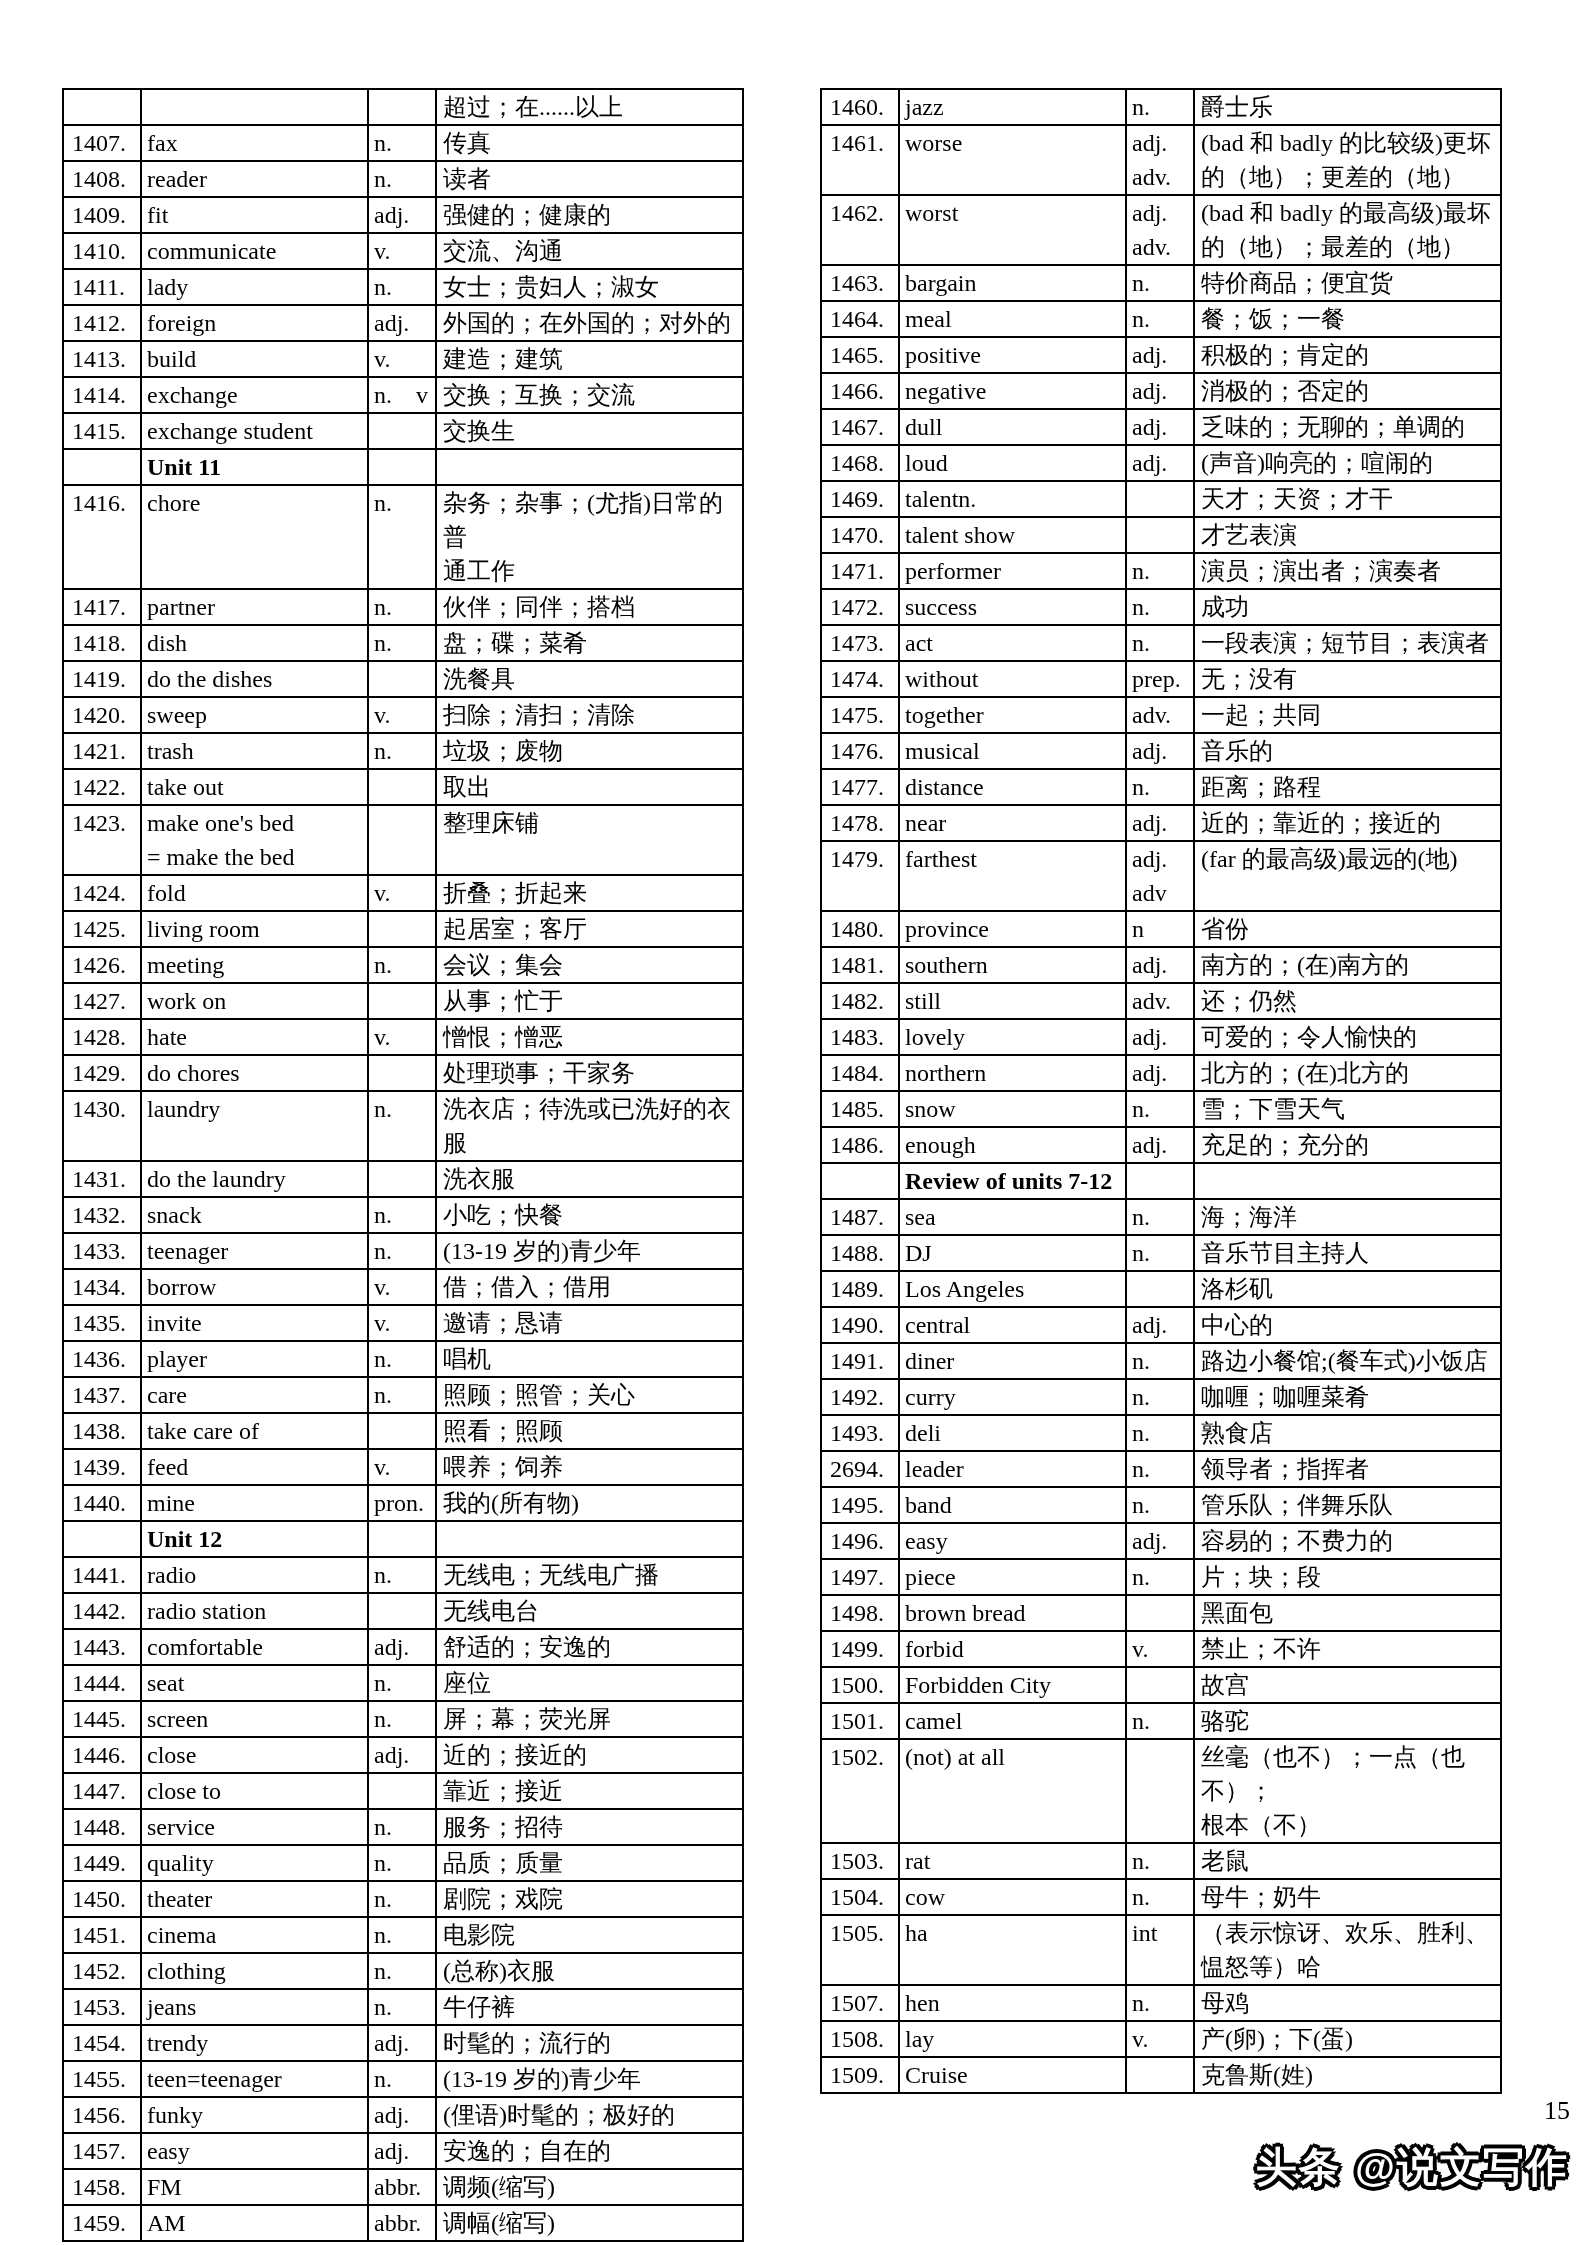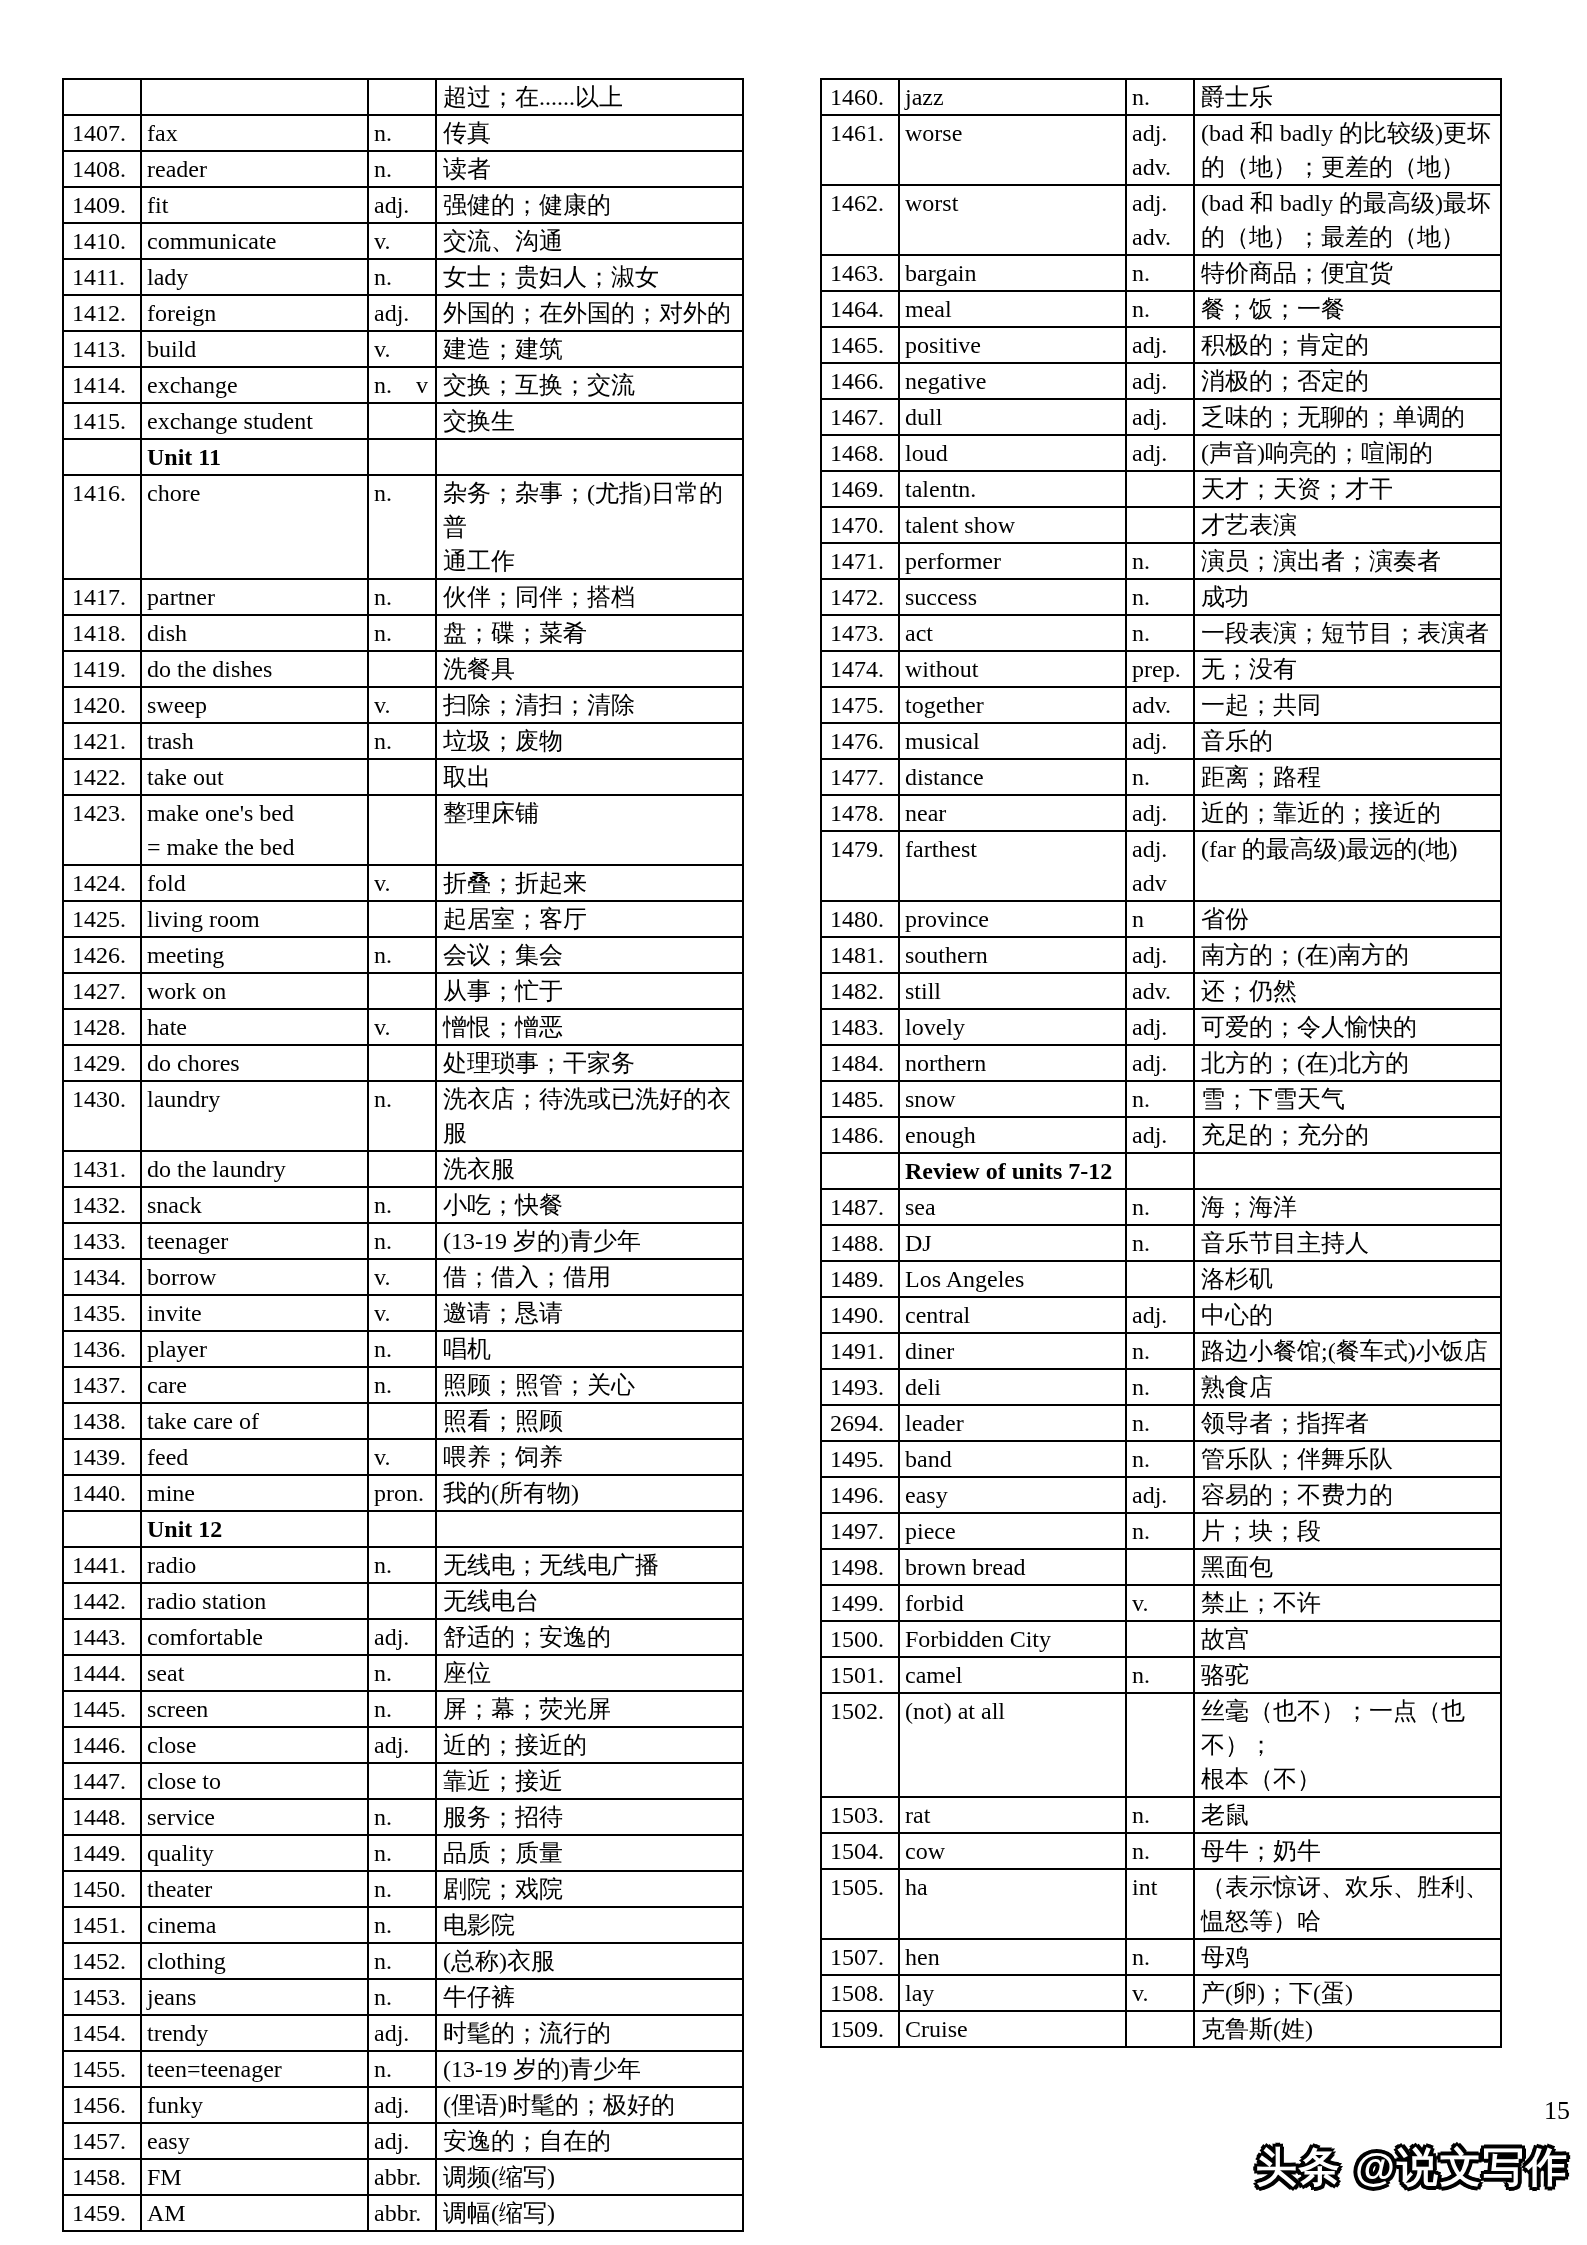--- a/index.html
+++ b/index.html
@@ -10,21 +10,21 @@
   body {
     position: relative;
     width: 1587px;
     height: 2245px;
     font-family: "Liberation Serif", "DejaVu Serif", serif;
     color: #000;
     overflow: hidden;
   }
   table.vocab {
     position: absolute;
-    top: 78px;
+    top: 88px;
     border-collapse: collapse;
     table-layout: fixed;
     width: 680px;
     padding-left: 32px;
   }
   #left-table  { left: 62px; }
   #right-table { left: 820px; }
   td {
     border: 2px solid #000;
     vertical-align: top;
@@ -624,20 +624,26 @@
         <td class="pos">adj.</td>
         <td class="meaning">中心的</td>
       </tr>
       <tr>
         <td class="num">1491.</td>
         <td class="word">diner</td>
         <td class="pos">n.</td>
         <td class="meaning">路边小餐馆;(餐车式)小饭店</td>
       </tr>
       <tr>
+        <td class="num">1492.</td>
+        <td class="word">curry</td>
+        <td class="pos">n.</td>
+        <td class="meaning">咖喱；咖喱菜肴</td>
+      </tr>
+      <tr>
         <td class="num">1493.</td>
         <td class="word">deli</td>
         <td class="pos">n.</td>
         <td class="meaning">熟食店</td>
       </tr>
       <tr>
         <td class="num">2694.</td>
         <td class="word">leader</td>
         <td class="pos">n.</td>
         <td class="meaning">领导者；指挥者</td>

